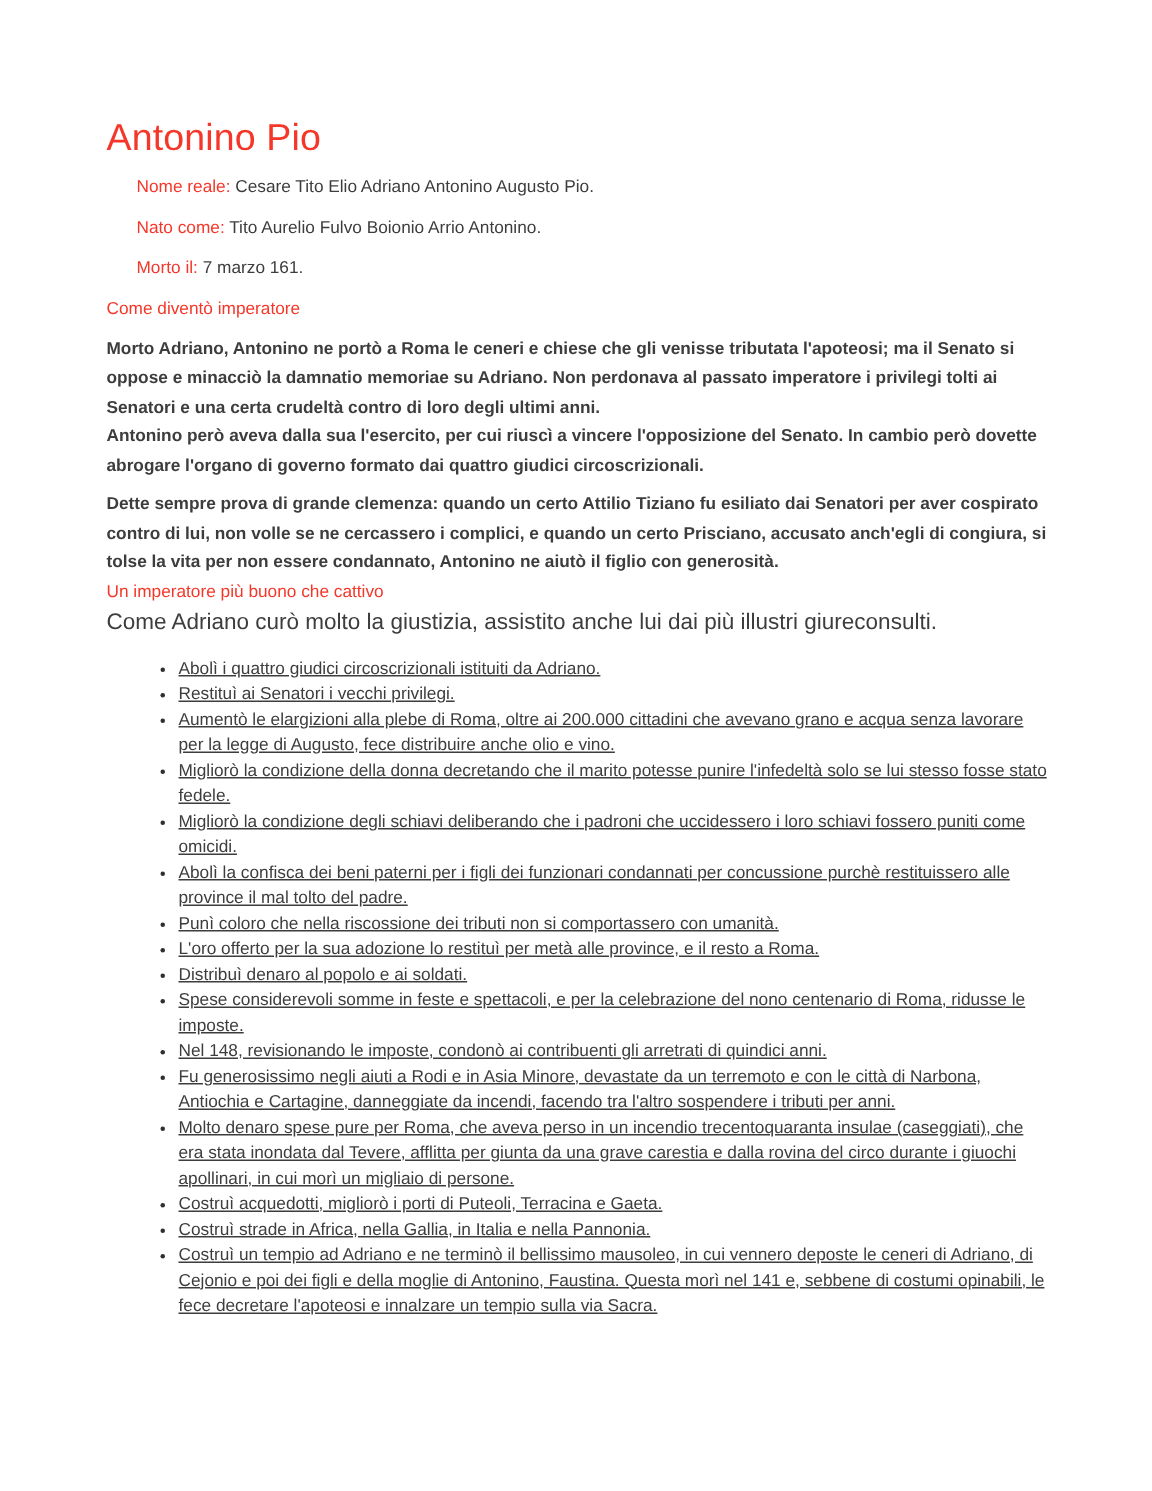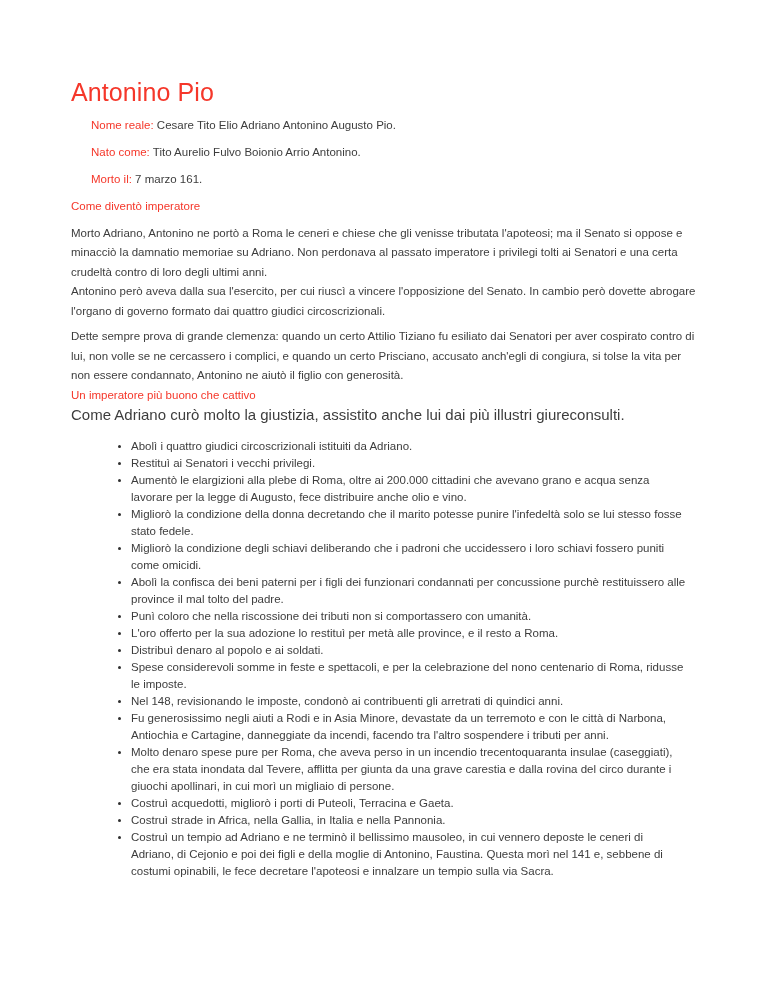--- a/index.html
+++ b/index.html
@@ -42,32 +42,33 @@
     line-height:19.5px;
     margin:0 0 7px 0;
   }
   .section-heading.tight{margin:0;}
   .para{
     font-size:11.5px;
     line-height:19.5px;
     margin:0 0 6px 0;
   }
   .para:last-of-type{margin-bottom:0;}
-  .para .line{margin:0;}
+  .para .line{margin:0;font-weight:bold;}
   .intro-line{
     font-size:15px;
     line-height:19.5px;
     margin:0 0 13px 0;
   }
   ul.bullet-list{
-    margin:12px;
+    margin:0;
     padding:0 0 0 48px;
     font-size:11.5px;
     line-height:17px;
     list-style:disc outside;
+    text-decoration:underline;
   }
   ul.bullet-list li{
     margin:0;
     padding:0;
   }
   ul.bullet-list li::marker{
     color:#2f2f2f;
     font-size:10px;
   }
 </style>

